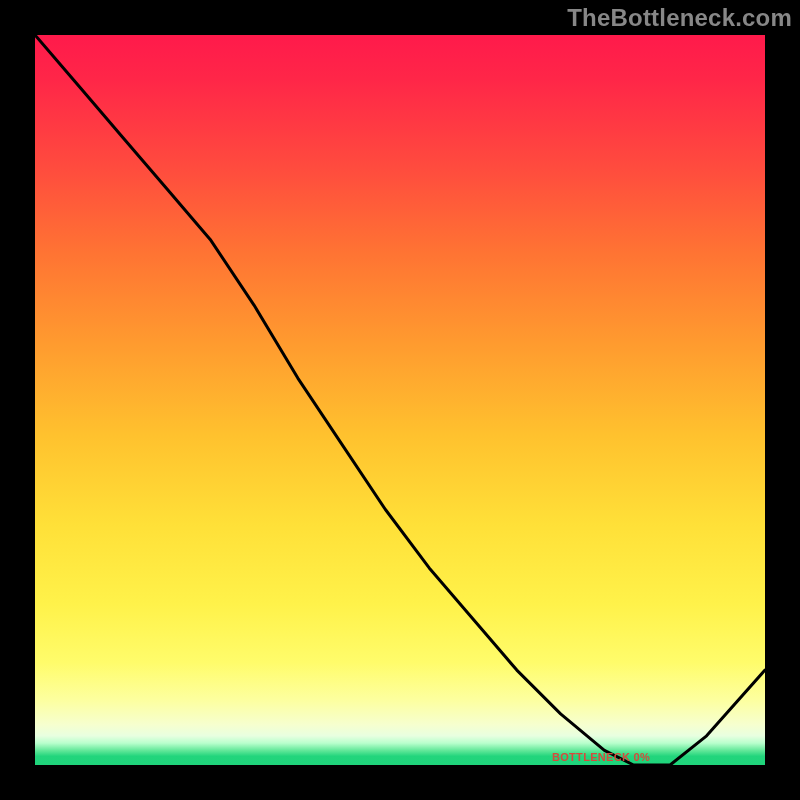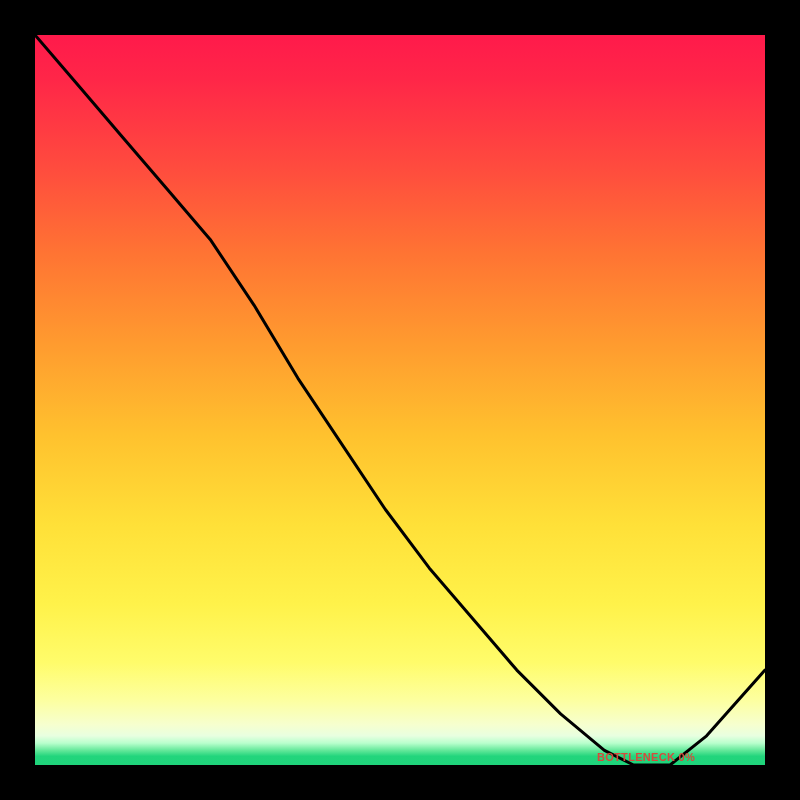--- a/index.html
+++ b/index.html
@@ -79,24 +79,25 @@
     z-index: 3;
     white-space: nowrap;
     pointer-events: none;
   }
 </style>
 </head>
 <body>
 
 <div class="canvas">
 
+  <div class="watermark">TheBottleneck.com</div>
 
   <div class="plot-area">
     <div class="gradient"></div>
 
     <svg class="curve-svg" viewBox="0 0 730 730" preserveAspectRatio="none">
       <path id="curve-path" fill="none" stroke="#000" stroke-width="3" stroke-linejoin="round" stroke-linecap="round" d="M0.0 0.0 L43.8 51.1 L87.6 102.2 L131.4 153.3 L175.2 204.4 L219.0 270.1 L262.8 343.1 L306.6 408.8 L350.4 474.5 L394.2 532.9 L438.0 584.0 L481.8 635.1 L525.6 678.9 L569.4 715.4 L598.6 730.0 L635.1 730.0 L671.6 700.8 L730.0 635.1"></path>
     </svg>
 
-    <div class="bottom-label" id="anno-0" style="left: 562px; top: 716.35px;">BOTTLENECK 0%</div>
+    <div class="bottom-label" id="anno-0" style="left: 517px; top: 716.35px;">BOTTLENECK 0%</div>
   </div>
 
 </div>
 
 </body></html>

